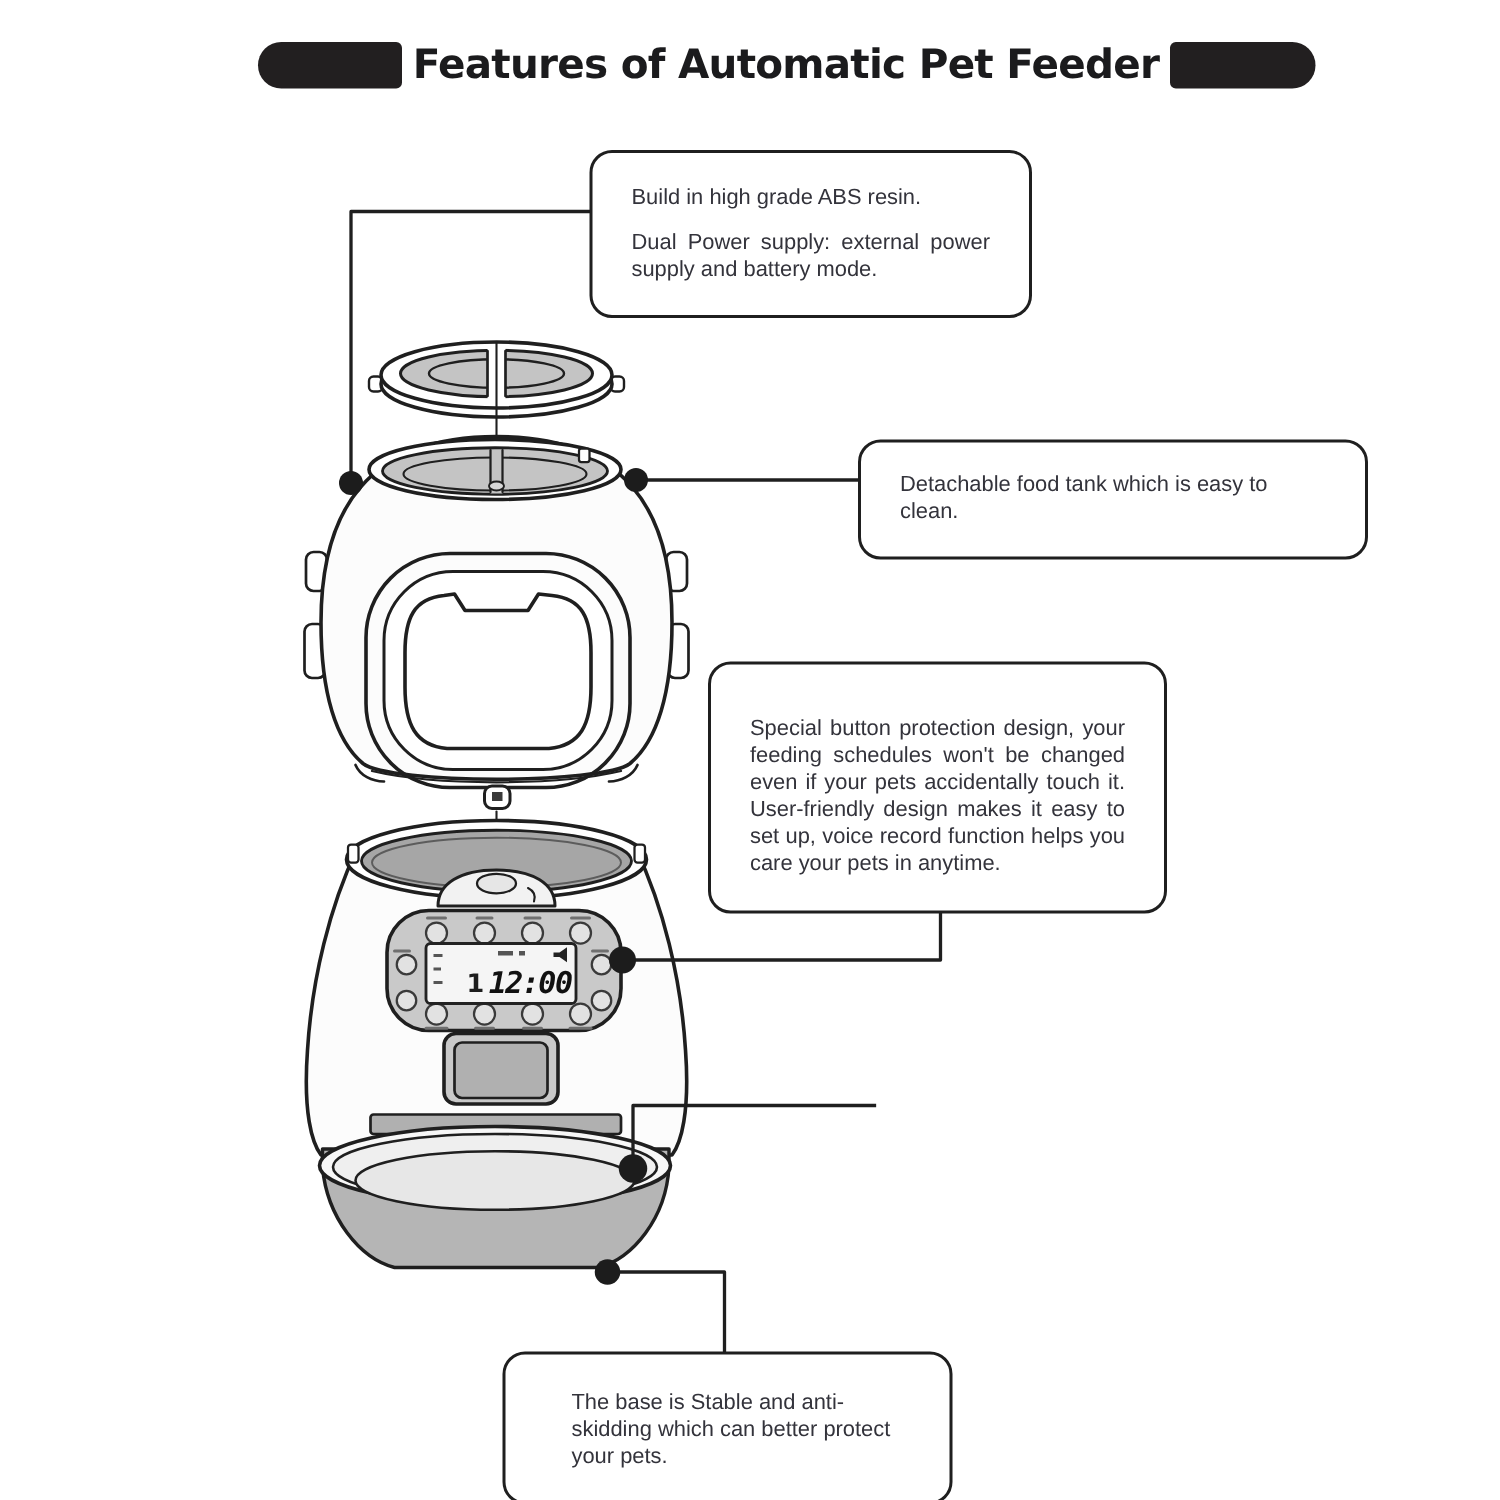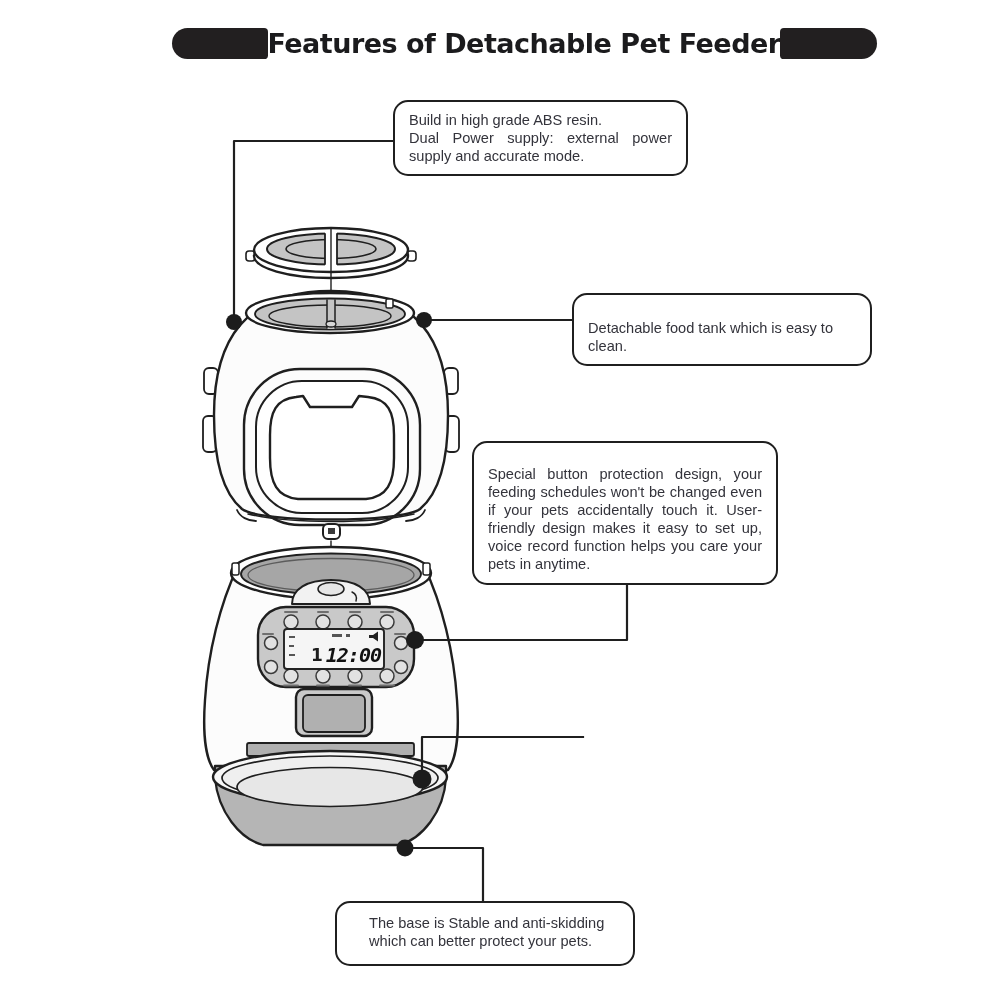--- a/index.html
+++ b/index.html
@@ -17,24 +17,24 @@
     display:flex;align-items:center;justify-content:center;
     font-family:"DejaVu Sans",sans-serif;font-weight:bold;font-size:27px;
     letter-spacing:-0.5px;color:#1b1b1d;white-space:nowrap;
   }
   
   .callout{
     position:absolute;box-sizing:border-box;background:#ffffff;
     border:2.2px solid #1f1f1f;border-radius:15px;
     padding:9px 14px;font-size:14.6px;line-height:1.24;color:#33333b;
   }
-  .callout p{margin:0;}
+  .callout p{margin:12px;}
   .callout .just{text-align:justify;}
   .co-1{left:393px;top:100px;width:295px;min-height:76px;}
-  .co-2{left:572px;top:293px;width:300px;min-height:52px;padding-top:24px;}
+  .co-2{left:572px;top:293px;width:340px;min-height:52px;padding-top:7px;}
   .co-3{left:472px;top:441px;width:306px;min-height:135px;padding-top:22px;}
   .co-4{left:583px;top:688px;width:290px;min-height:96px;padding-top:11px;}
   .co-5{left:335px;top:901px;width:300px;min-height:65px;padding-top:11px;padding-left:32px;}
 </style>
 </head>
 <body>
 
 <div class="stage">
 
   <svg class="figure-svg" viewBox="0 0 1000 1000">
@@ -190,26 +190,26 @@
         <circle cx="234" cy="322" r="8"></circle>
         <circle cx="424" cy="320" r="8"></circle>
         <circle cx="415" cy="640" r="9"></circle>
         <circle cx="422" cy="779" r="9.5"></circle>
         <circle cx="405" cy="848" r="8.5"></circle>
       </g>
     </g>
   </svg>
 
   <div class="title-bar left"></div>
-  <div class="page-title">Features of Detachable Pet Feeder</div>
+  <div class="page-title">Features of Automatic Pet Feeder</div>
   <div class="title-bar right"></div>
 
   <div class="callout co-1">
     <p>Build in high grade ABS resin.</p>
-    <p class="just">Dual Power supply: external power supply and accurate mode.</p>
+    <p class="just">Dual Power supply: external power supply and battery mode.</p>
   </div>
 
   <div class="callout co-2">
     <p>Detachable food tank which is easy to clean.</p>
   </div>
 
   <div class="callout co-3">
     <p class="just">Special button protection design, your feeding schedules won't be changed even if your pets accidentally touch it. User-friendly design makes it easy to set up, voice record function helps you care your pets in anytime.</p>
   </div>
 

